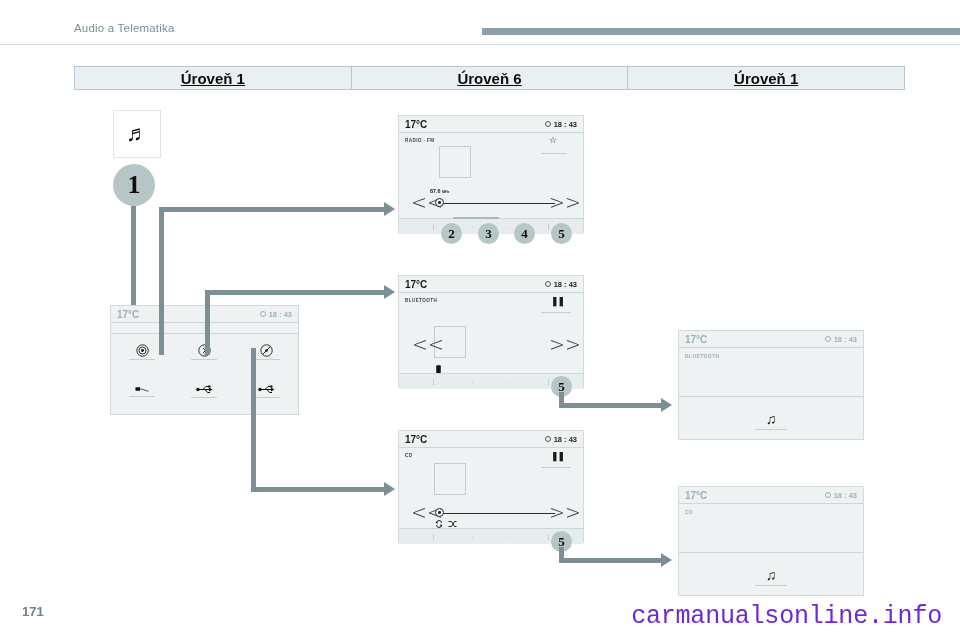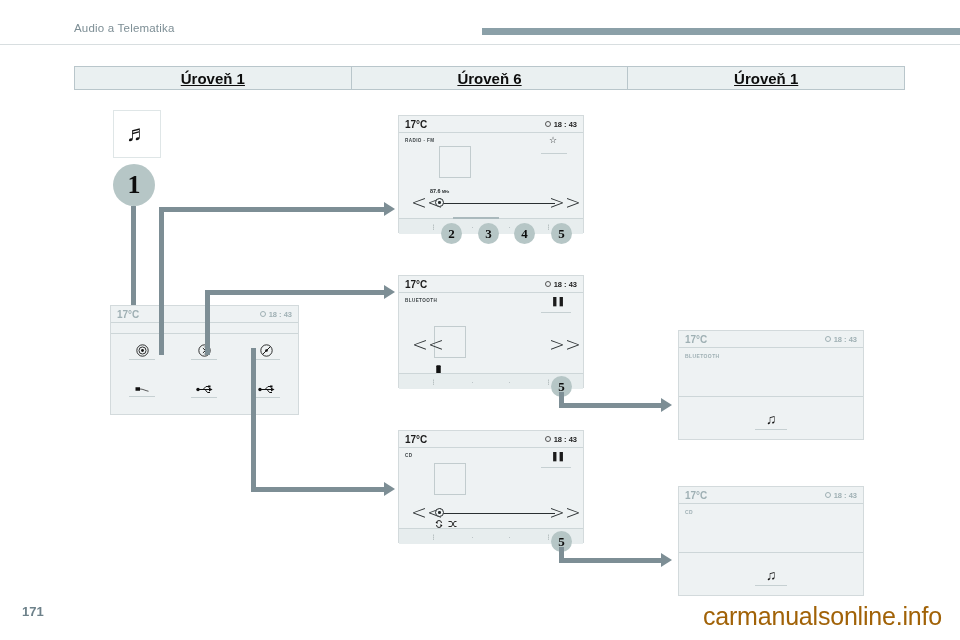--- a/index.html
+++ b/index.html
@@ -130,22 +130,22 @@
   .l3-lower{position:relative;height:auto;}
   .l3-note{
     position:absolute;left:50%;top:50%;transform:translate(-50%,-50%);
     font-size:14px;color:#111;
   }
   .l3-note-ul{position:absolute;left:50%;transform:translateX(-50%);width:32px;height:1px;background:#c6d0d2;}
 
   
   .pgnum{position:absolute;left:22px;top:604px;font-size:13px;font-weight:bold;color:#6d818a;}
   .wmark{
-    position:absolute;right:18px;top:602px;font-size:25px;color:#a16207;
-    letter-spacing:-.2px;font-family:Liberation Sans, sans-serif;
+    position:absolute;right:18px;top:602px;font-size:25px;color:#6d28d9;
+    letter-spacing:-.2px;font-family:Liberation Mono, monospace;
   }
 </style>
 </head>
 <body>
 
 <div class="page">
 
   <div class="hdr-title">Audio a Telematika</div>
   <div class="hdr-bar"></div>
   <div class="hdr-rule"></div>

